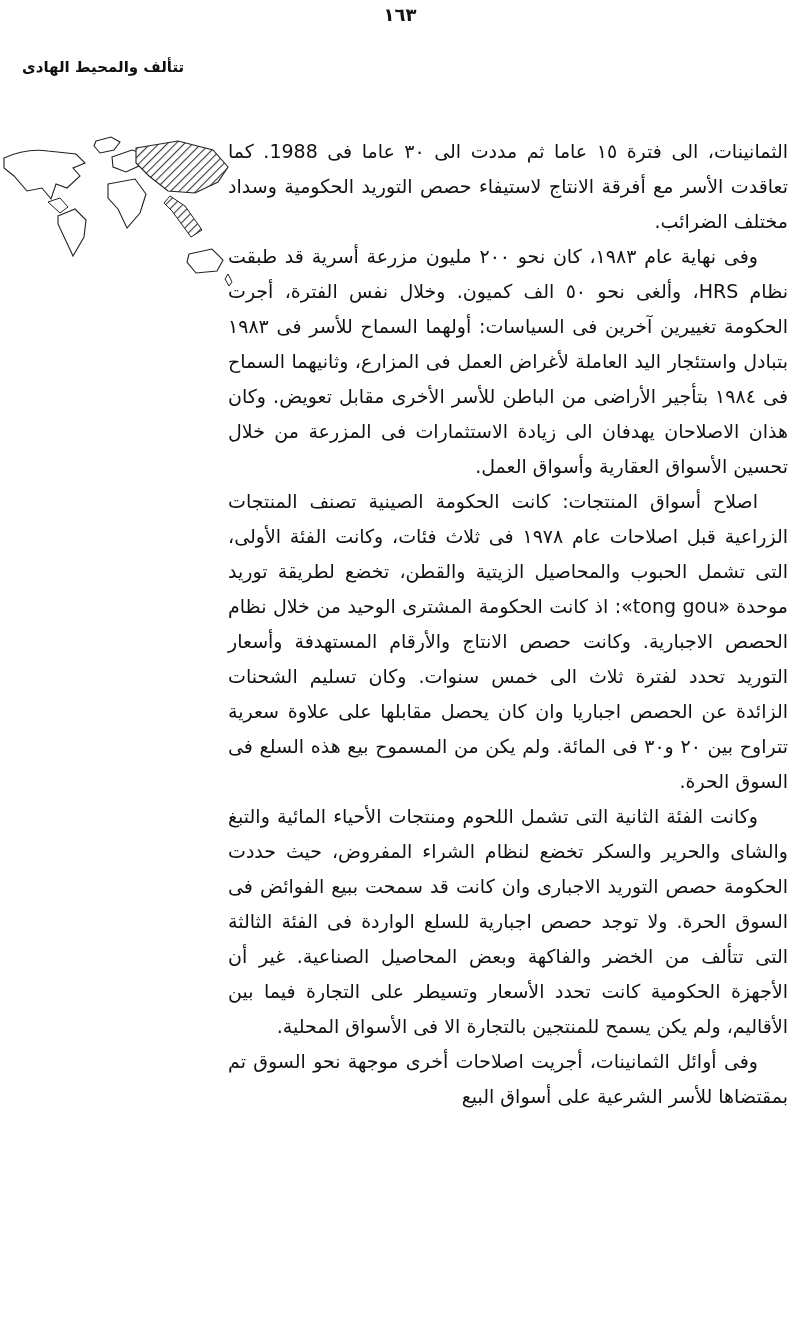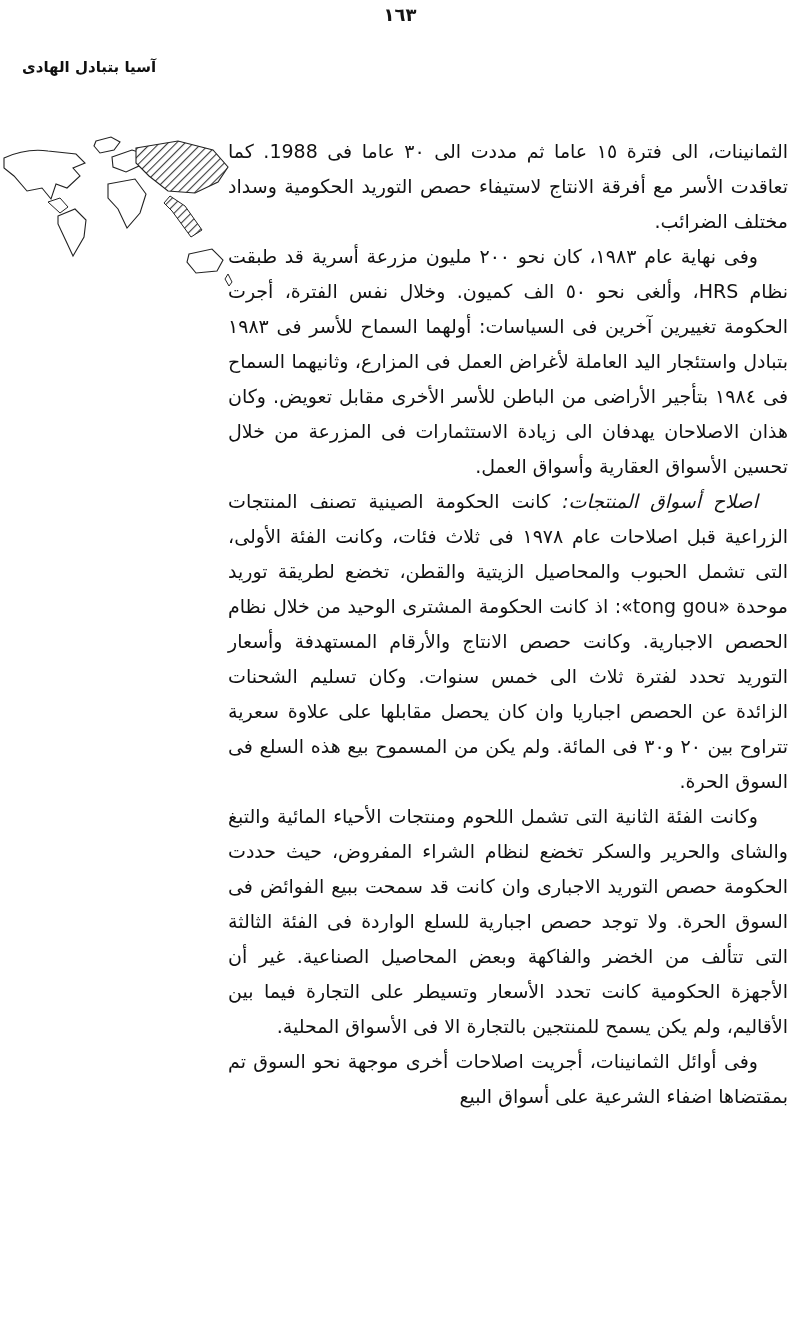--- a/index.html
+++ b/index.html
@@ -58,31 +58,30 @@
     color: #121212;
   }
   .text-column p {
     margin: 0;
     padding: 0;
   }
   .text-column p.indent {
     text-indent: 30px;
   }
   .lead-italic {
-    font-style: italic;
   }
 </style>
 </head>
 <body>
 
 <div class="page">
 
   <div class="page-number">١٦٣</div>
 
-  <div class="section-label">آسيا بتبادل الهادى</div>
+  <div class="section-label">تتألف والمحيط الهادى</div>
 
   <div class="map-wrap">
     <svg viewBox="0 0 238 165" xmlns="http://www.w3.org/2000/svg">
       <defs>
         <pattern id="hatch" patternUnits="userSpaceOnUse" width="6" height="6" patternTransform="rotate(45)">
           <rect width="6" height="6" fill="#ffffff"></rect>
           <line x1="0" y1="0" x2="0" y2="6" stroke="#3a3a3a" stroke-width="2.2"></line>
         </pattern>
       </defs>
 
@@ -110,16 +109,16 @@
 
   <div class="text-column">
     <p class="para">الثمانينات، الى فترة ١٥ عاما ثم مددت الى ٣٠ عاما فى 1988. كما تعاقدت الأسر مع أفرقة الانتاج لاستيفاء حصص التوريد الحكومية وسداد مختلف الضرائب.</p>
 
     <p class="para indent">وفى نهاية عام ١٩٨٣، كان نحو ٢٠٠ مليون مزرعة أسرية قد طبقت نظام HRS، وألغى نحو ٥٠ الف كميون. وخلال نفس الفترة، أجرت الحكومة تغييرين آخرين فى السياسات: أولهما السماح للأسر فى ١٩٨٣ بتبادل واستئجار اليد العاملة لأغراض العمل فى المزارع، وثانيهما السماح فى ١٩٨٤ بتأجير الأراضى من الباطن للأسر الأخرى مقابل تعويض. وكان هذان الاصلاحان يهدفان الى زيادة الاستثمارات فى المزرعة من خلال تحسين الأسواق العقارية وأسواق العمل.</p>
 
     <p class="para indent"><span class="lead-italic">اصلاح أسواق المنتجات:</span><span> كانت الحكومة الصينية تصنف المنتجات الزراعية قبل اصلاحات عام ١٩٧٨ فى ثلاث فئات، وكانت الفئة الأولى، التى تشمل الحبوب والمحاصيل الزيتية والقطن، تخضع لطريقة توريد موحدة «tong gou»: اذ كانت الحكومة المشترى الوحيد من خلال نظام الحصص الاجبارية. وكانت حصص الانتاج والأرقام المستهدفة وأسعار التوريد تحدد لفترة ثلاث الى خمس سنوات. وكان تسليم الشحنات الزائدة عن الحصص اجباريا وان كان يحصل مقابلها على علاوة سعرية تتراوح بين ٢٠ و٣٠ فى المائة. ولم يكن من المسموح بيع هذه السلع فى السوق الحرة.</span></p>
 
     <p class="para indent">وكانت الفئة الثانية التى تشمل اللحوم ومنتجات الأحياء المائية والتبغ والشاى والحرير والسكر تخضع لنظام الشراء المفروض، حيث حددت الحكومة حصص التوريد الاجبارى وان كانت قد سمحت ببيع الفوائض فى السوق الحرة. ولا توجد حصص اجبارية للسلع الواردة فى الفئة الثالثة التى تتألف من الخضر والفاكهة وبعض المحاصيل الصناعية. غير أن الأجهزة الحكومية كانت تحدد الأسعار وتسيطر على التجارة فيما بين الأقاليم، ولم يكن يسمح للمنتجين بالتجارة الا فى الأسواق المحلية.</p>
 
-    <p class="para indent">وفى أوائل الثمانينات، أجريت اصلاحات أخرى موجهة نحو السوق تم بمقتضاها اضفاء الشرعية على أسواق البيع</p>
+    <p class="para indent">وفى أوائل الثمانينات، أجريت اصلاحات أخرى موجهة نحو السوق تم بمقتضاها للأسر الشرعية على أسواق البيع</p>
   </div>
 
 </div>
 
 </body></html>

